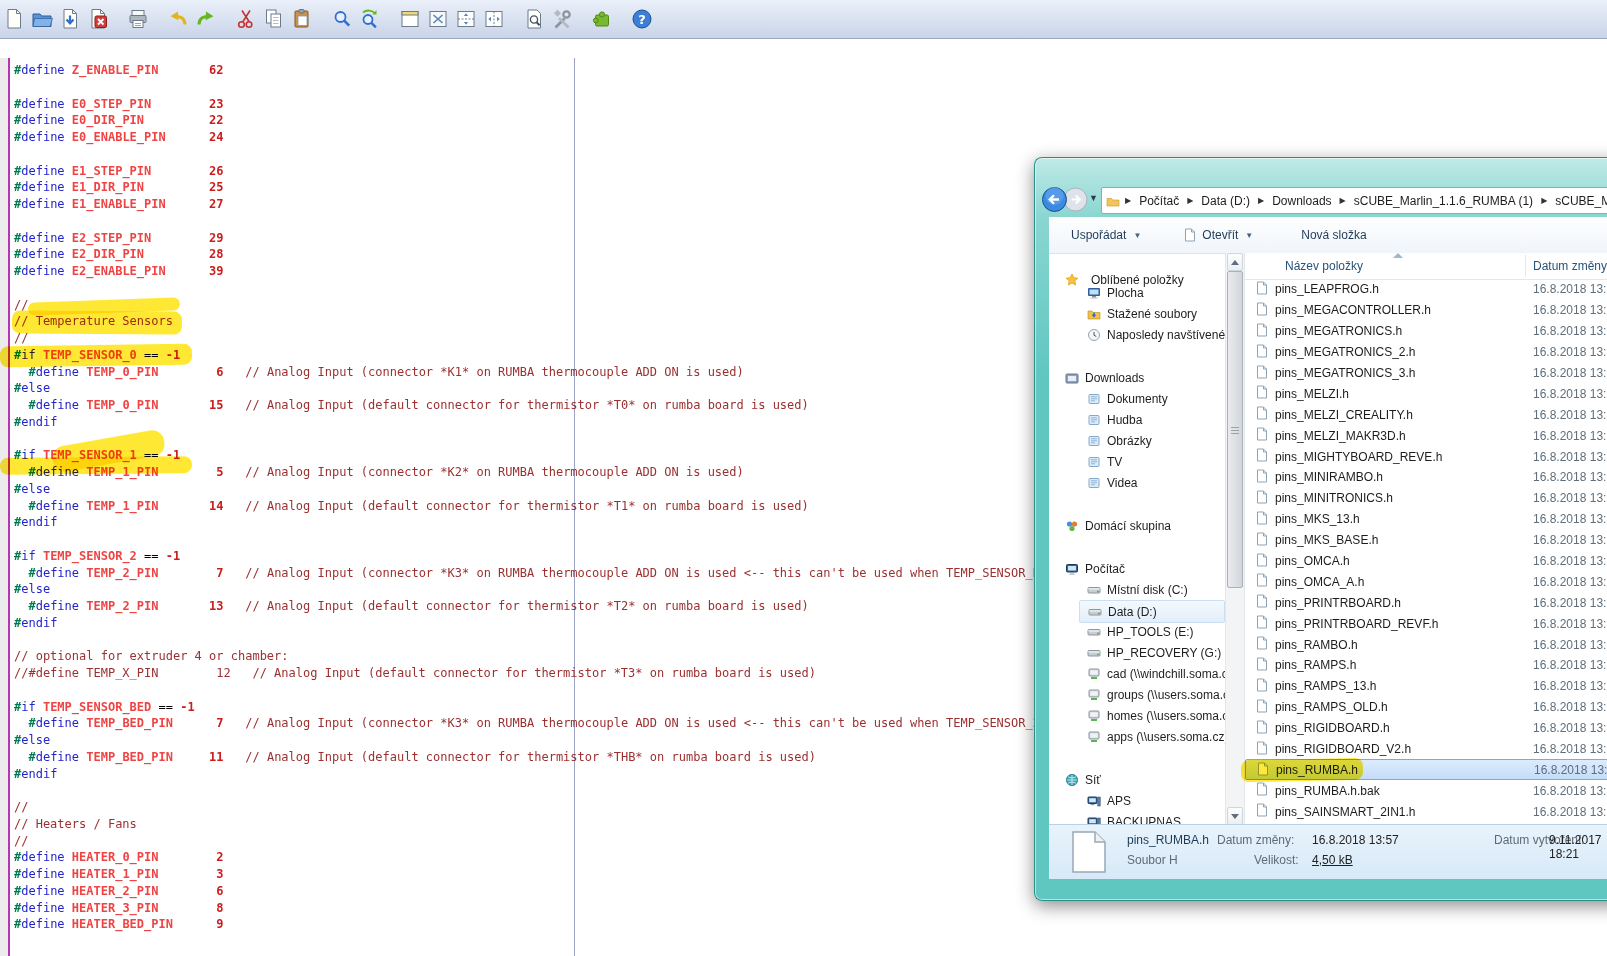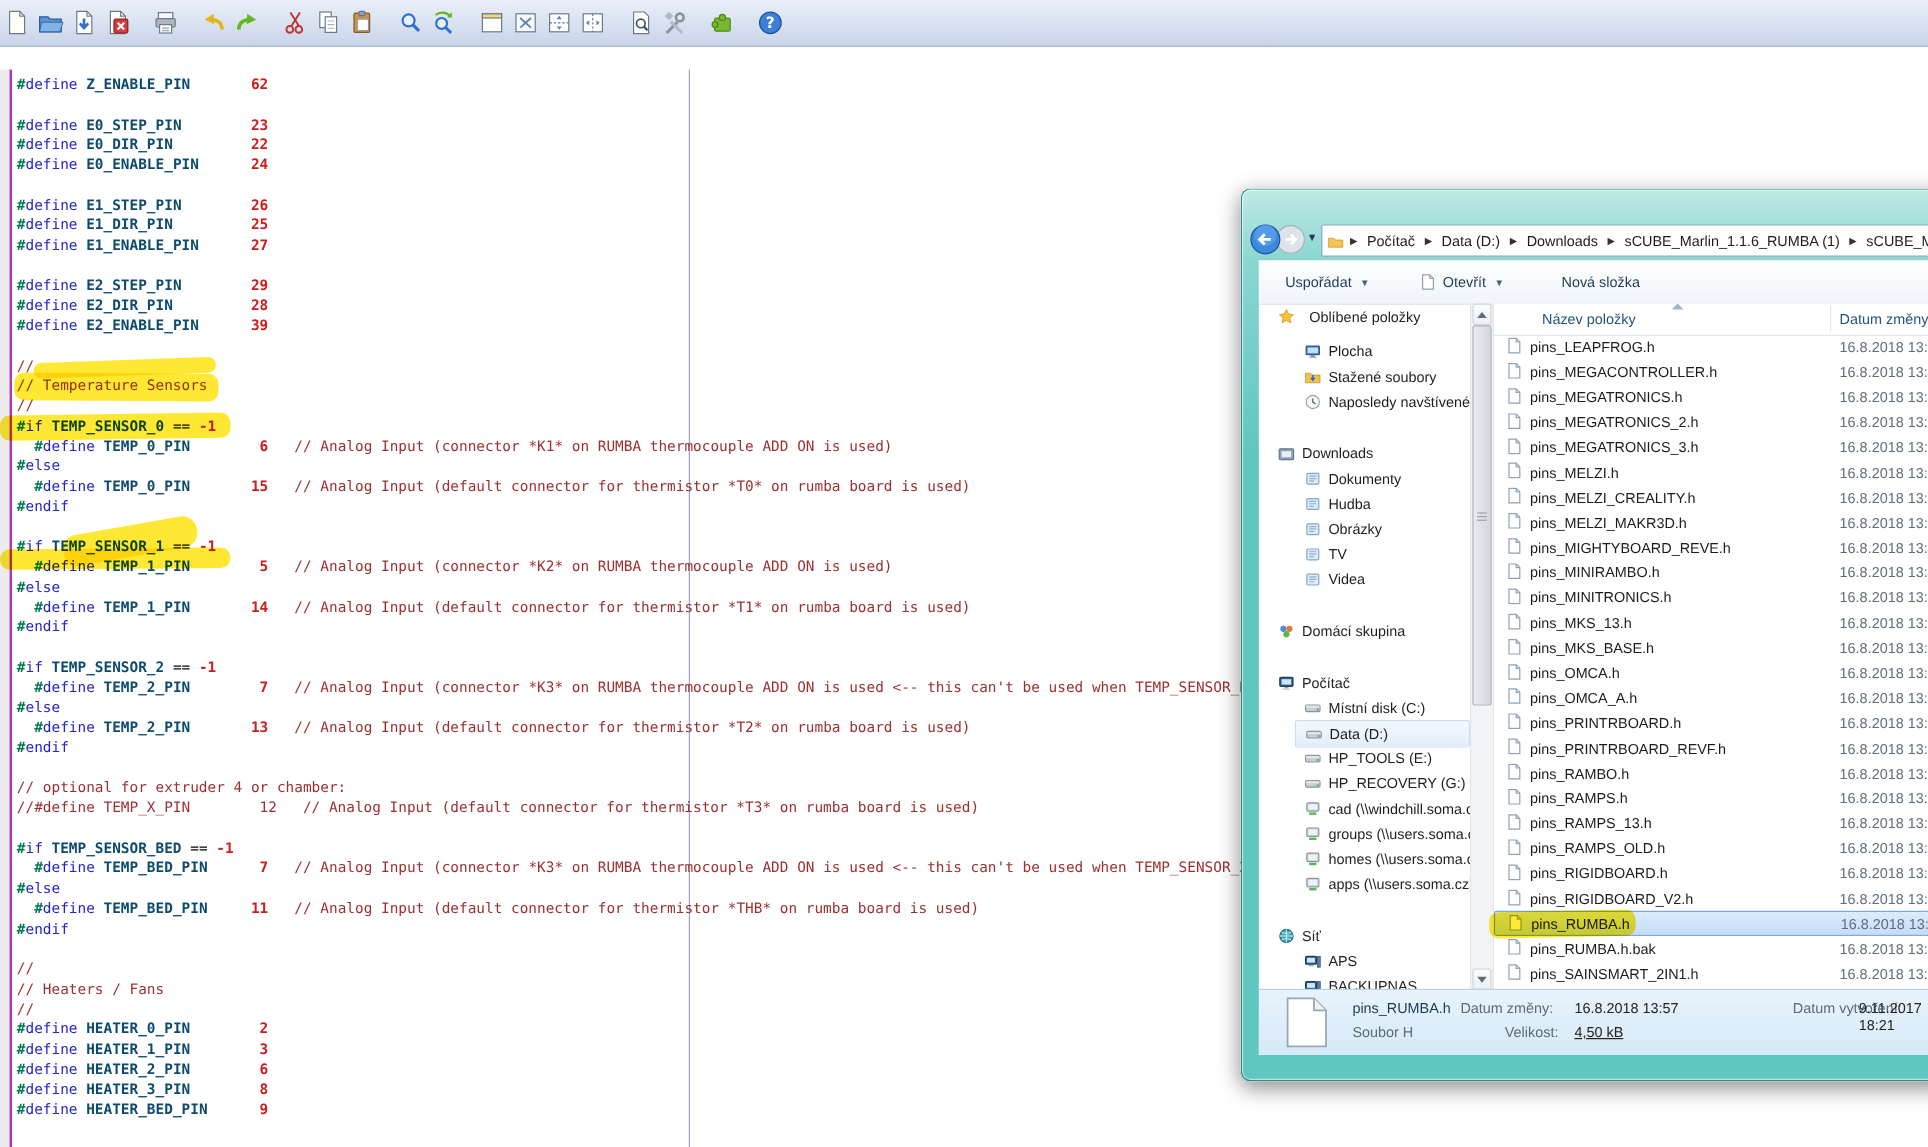--- a/index.html
+++ b/index.html
@@ -18,21 +18,21 @@
     font-size:11.5px;color:#3a3a3a;white-space:nowrap;}
 
   #editor{position:absolute;left:0;top:58px;right:0;bottom:0;background:#fff;}
   #gutter{position:absolute;left:0;top:0;bottom:0;width:8px;background:#ececec;border-right:1px solid #d6d6d6;}
   #changebar{position:absolute;left:8px;top:0;bottom:0;width:2px;background:#b535b5;}
   #guide{position:absolute;left:574px;top:0;bottom:0;width:1px;background:#9aa2c6;}
   #code{position:absolute;left:14px;top:4px;font-family:"DejaVu Sans Mono",monospace;font-size:12px;line-height:16.75px;white-space:pre;z-index:1;}
   #code .ln{height:16.75px;}
   .pp{color:#007a52;font-weight:bold;}
   .kw{color:#2424cc;}
-  .id{color:#0c4a6e;font-weight:bold;}
+  .id{color:#ef4444;font-weight:bold;}
   .n{color:#cc1c1c;font-weight:bold;}
   .c{color:#9c3030;}
   .t{color:#000;}
 
   .mark{position:absolute;background:#ffe300;opacity:.8;mix-blend-mode:multiply;border-radius:8px;z-index:2;}
   #hl1{left:28px;top:242px;width:152px;height:13px;transform:rotate(-2deg);}
   #hl2{left:12px;top:253px;width:170px;height:23px;transform:rotate(.4deg);}
   #hl3{left:0px;top:287px;width:192px;height:21px;transform:rotate(-.8deg);}
   #hl4{left:52px;top:380px;width:113px;height:26px;transform:rotate(-10deg);border-radius:12px;}
   #hl5{left:0px;top:399px;width:192px;height:17px;transform:rotate(-.5deg);}
@@ -312,21 +312,21 @@
             </span>
           <span>Otevřít</span>
           <span class="chev">▼</span>
         </div>
         <div class="cmdbtn" style="margin-left:36px">
           <span>Nová složka</span>
         </div>
       </div>
       <div id="exp-main">
         <div id="sidebar">
-            <div class="sbhdr" style="top: 0; gap: 12px;">
+            <div class="sbhdr" style="top: 16px; gap: 12px;">
               <span class="icon14">
                 <svg viewBox="0 0 14 14" xmlns="http://www.w3.org/2000/svg">
                   <path d="M7 1l1.8 3.7 4 .5-3 2.8.8 4L7 10l-3.6 2 .8-4-3-2.8 4-.5z" fill="#f8c33a" stroke="#d89a16" stroke-width=".7"></path>
                 </svg>
               </span>
               <span>Oblíbené položky</span>
             </div>
             <div class="sbitem" style="top: 29px;">
               <span class="icon14">
                 <svg viewBox="0 0 14 14" xmlns="http://www.w3.org/2000/svg">

